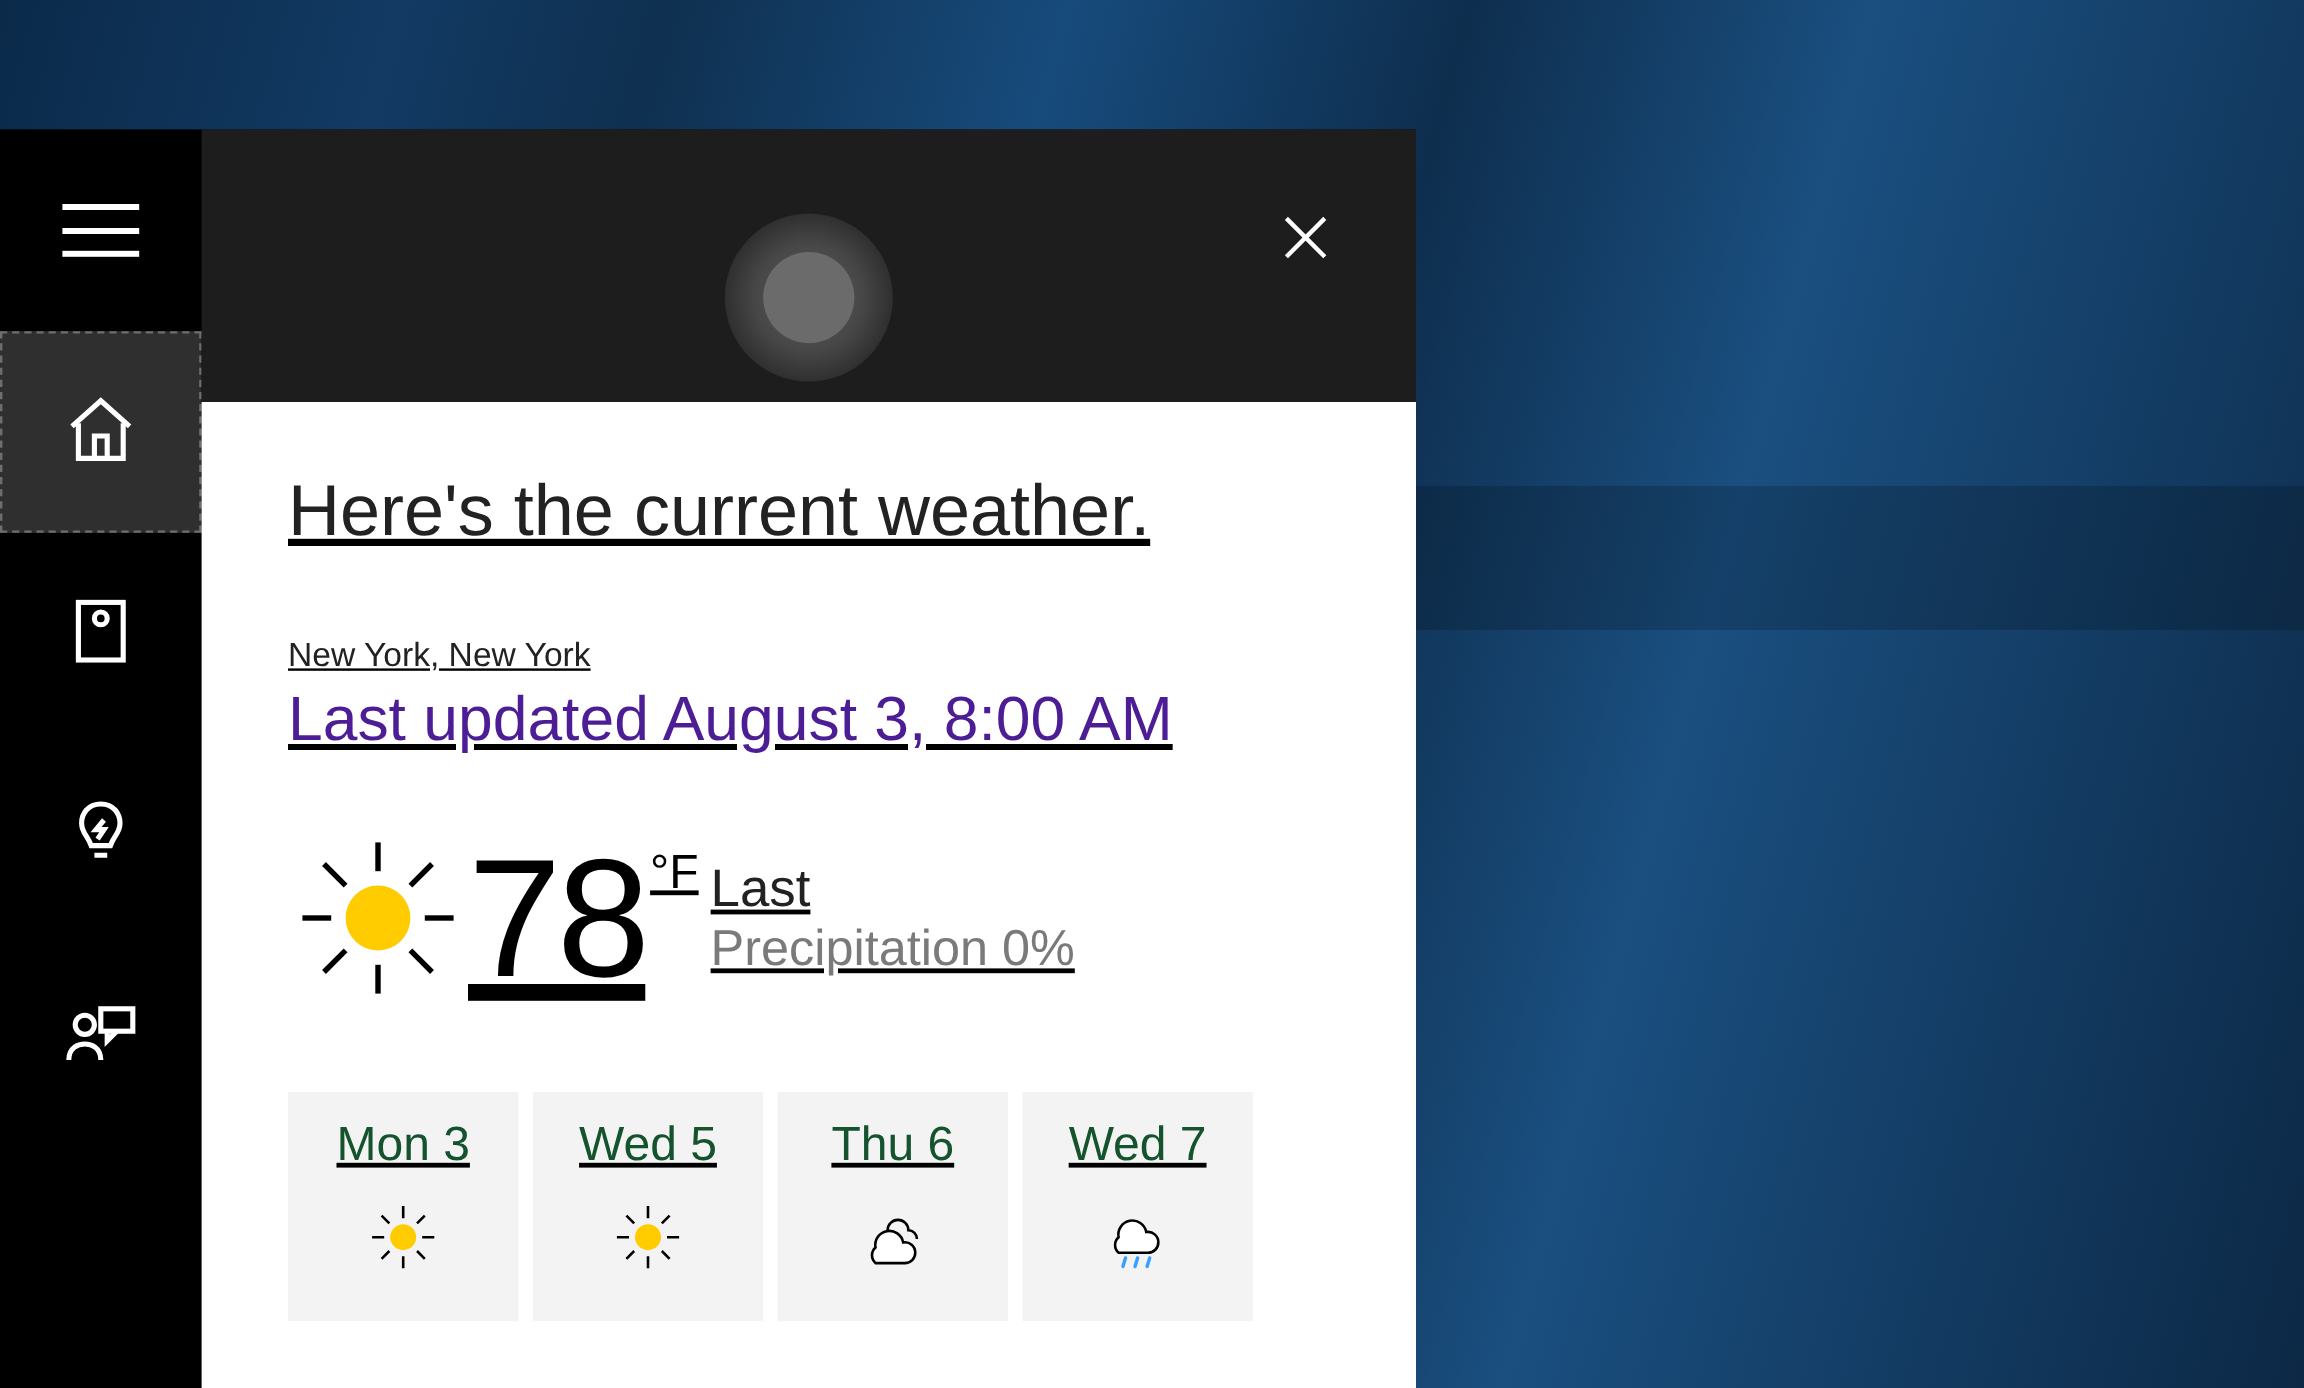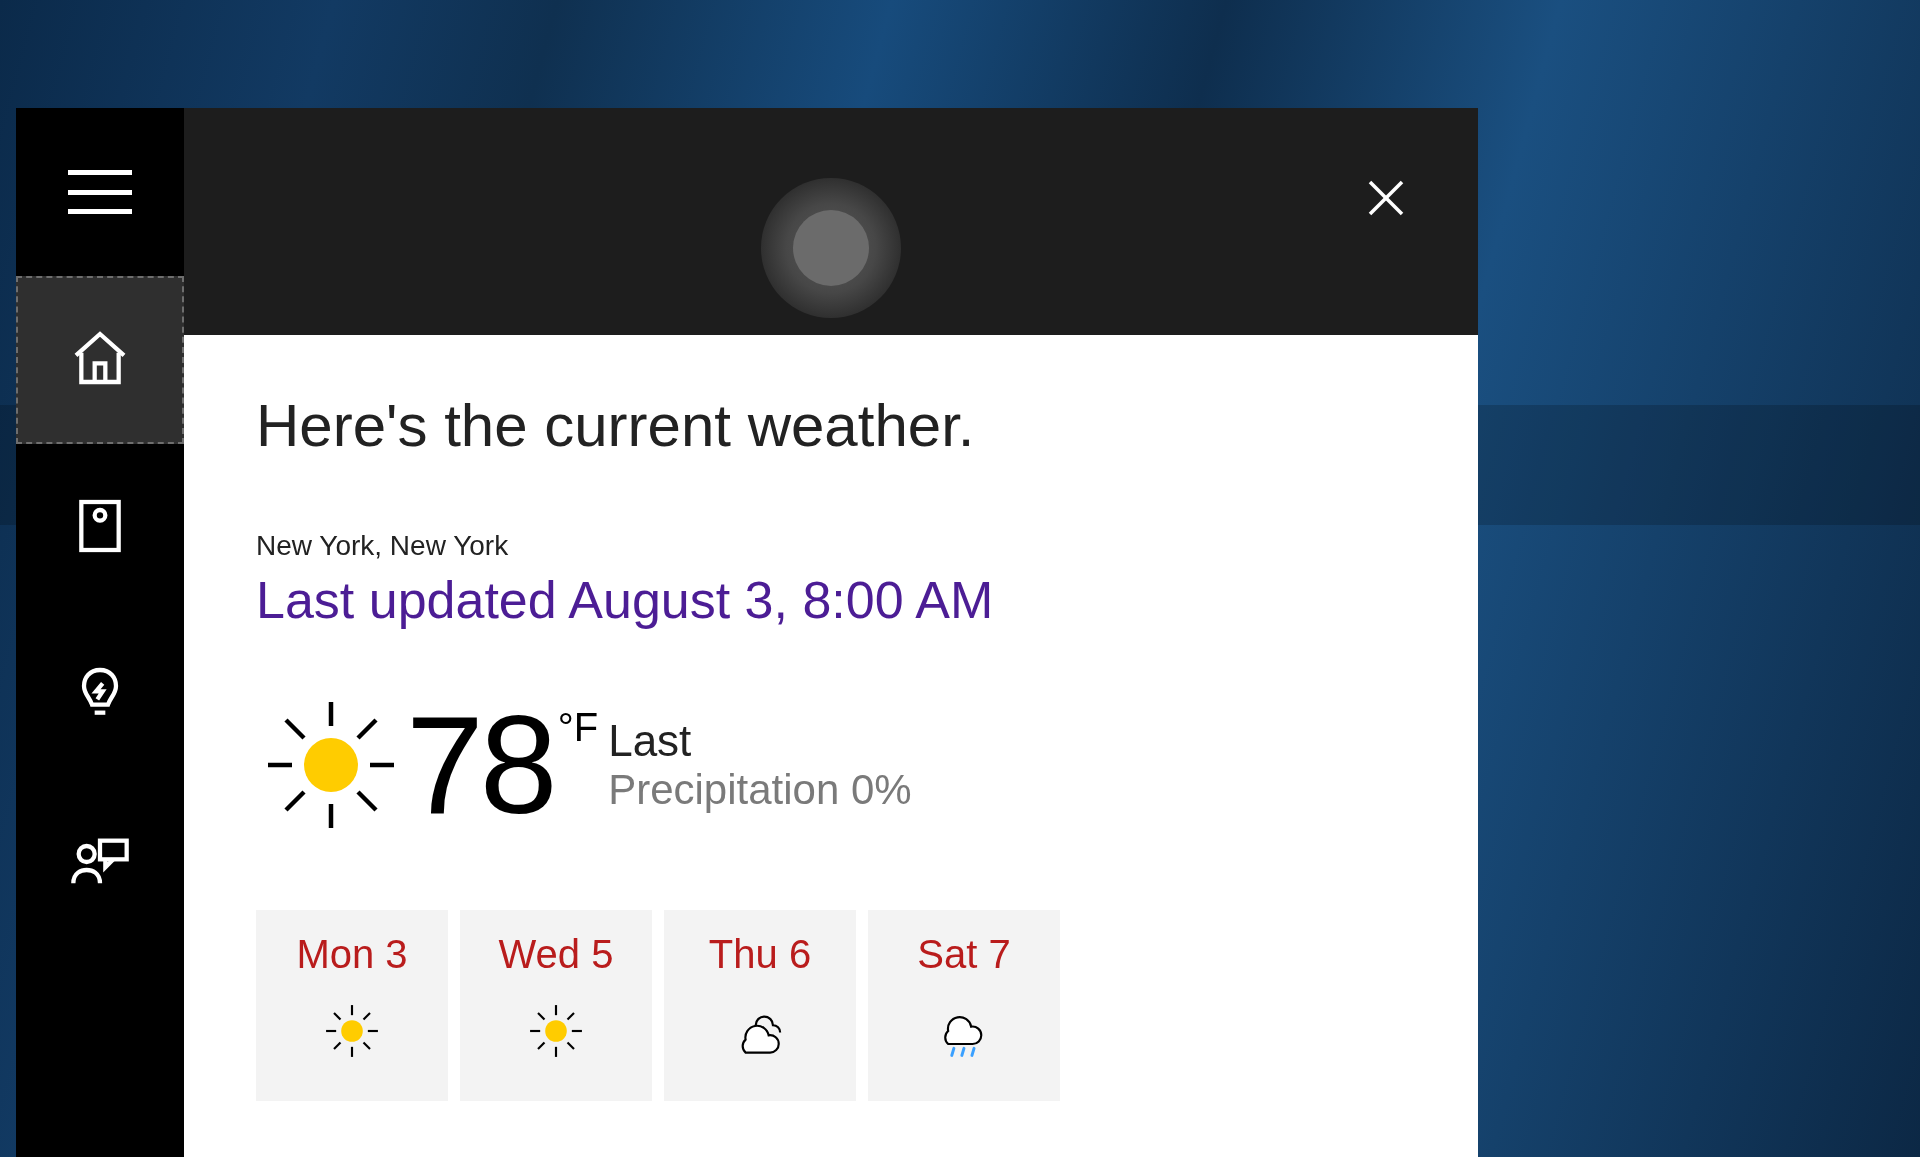--- a/index.html
+++ b/index.html
@@ -14,25 +14,26 @@
     left: 0; right: 0;
     top: 405px;
     height: 120px;
     background: rgba(0,0,0,0.18);
   }
 
   
   .panel {
     position: absolute;
     top: 108px;
-    left: 16px;
-    width: 1462px;
+    left: 0;
+    width: 1180px;
     background: #000;
     display: flex;
     height: 1049px; 
+    text-decoration: underline;
   }
 
   
   .sidebar {
     width: 168px;
     background: #000;
     display: flex;
     flex-direction: column;
   }
   .sb-btn {
@@ -126,21 +127,21 @@
   .forecast-row {
     display:flex;
     gap: 12px;
   }
   .fday {
     flex: 0 0 192px;
     background: #f3f3f3;
     padding: 22px 0 30px 0;
     text-align:center;
   }
-  .fday .flabel { font-size: 40px; margin-bottom: 14px; color:#b91c1c; }
+  .fday .flabel { font-size: 40px; margin-bottom: 14px; color:#14532d; }
   .fday .ficon { height: 80px; display:flex; align-items:center; justify-content:center; }
   .fday .ficon svg { width: 72px; height: 72px; }
 
 </style>
 </head>
 <body>
 
 <div class="desktop-band"></div>
 
 <div class="panel">
@@ -287,21 +288,21 @@
           <div class="flabel">Thu 6</div>
           <div class="ficon">
             <svg viewBox="0 0 100 100">
               <path d="M30 62 a16 16 0 0 1 32 -6 a12 12 0 0 1 14 12 a12 12 0 0 1 -12 12 H30 a12 12 0 0 1 0 -18 Z" fill="#fff" stroke="#000" stroke-width="3"></path>
               <path d="M44 42 a12 12 0 0 1 24 0 a10 10 0 0 1 10 10" fill="none" stroke="#000" stroke-width="3"></path>
             </svg>
           </div>
         </div>
 
         <div class="fday">
-          <div class="flabel">Sat 7</div>
+          <div class="flabel">Wed 7</div>
           <div class="ficon">
             <svg viewBox="0 0 100 100">
               <path d="M28 50 a16 16 0 0 1 32 -6 a12 12 0 0 1 14 12 a12 12 0 0 1 -12 12 H28 a12 12 0 0 1 0 -18 Z" fill="#fff" stroke="#000" stroke-width="3"></path>
               <g stroke="#3aa0ff" stroke-width="4" stroke-linecap="round">
                 <line x1="36" y1="74" x2="33" y2="84"></line>
                 <line x1="50" y1="74" x2="47" y2="84"></line>
                 <line x1="64" y1="74" x2="61" y2="84"></line>
               </g>
             </svg>
           </div>

